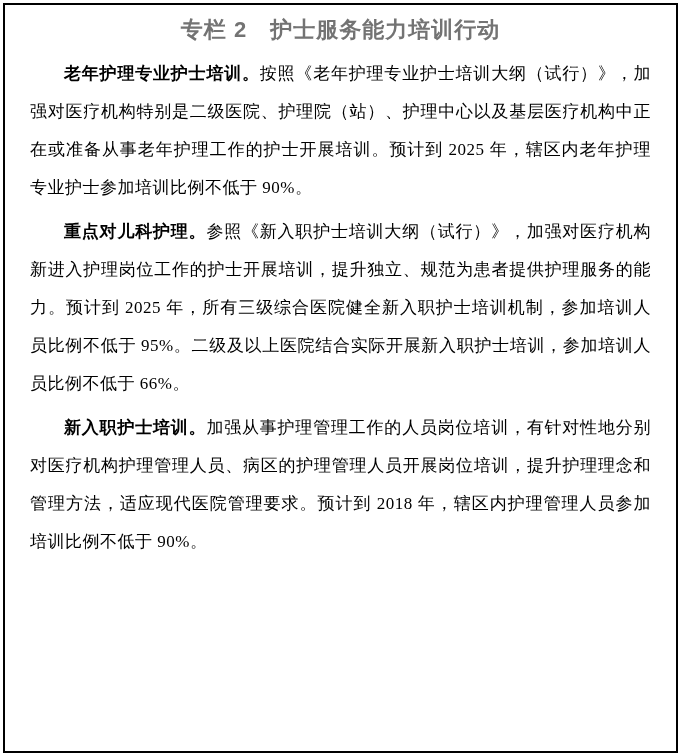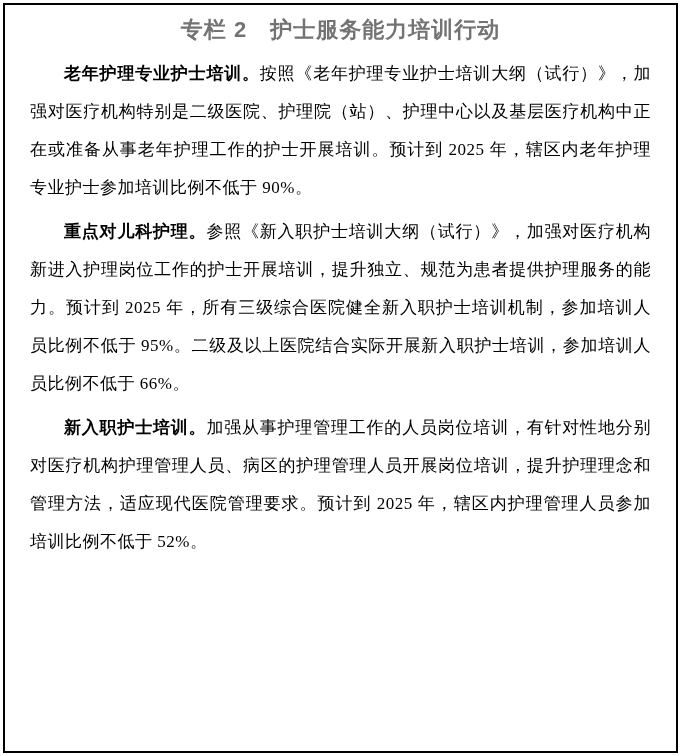--- a/index.html
+++ b/index.html
@@ -56,14 +56,14 @@
 <body>
 
 <div class="panel">
   <div class="panel-title">专栏 2　护士服务能力培训行动</div>
 
   <p class="para"><span class="lead">老年护理专业护士培训。</span><span class="body-text">按照《老年护理专业护士培训大纲（试行）》，加强对医疗机构特别是二级医院、护理院（站）、护理中心以及基层医疗机构中正在或准备从事老年护理工作的护士开展培训。预计到 2025 年，辖区内老年护理专业护士参加培训比例不低于 90%。</span></p>
 
 
   <p class="para"><span class="lead">重点对儿科护理。</span><span class="body-text">参照《新入职护士培训大纲（试行）》，加强对医疗机构新进入护理岗位工作的护士开展培训，提升独立、规范为患者提供护理服务的能力。预计到 2025 年，所有三级综合医院健全新入职护士培训机制，参加培训人员比例不低于 95%。二级及以上医院结合实际开展新入职护士培训，参加培训人员比例不低于 66%。</span></p>
 
-  <p class="para"><span class="lead">新入职护士培训。</span><span class="body-text">加强从事护理管理工作的人员岗位培训，有针对性地分别对医疗机构护理管理人员、病区的护理管理人员开展岗位培训，提升护理理念和管理方法，适应现代医院管理要求。预计到 2025 年，辖区内护理管理人员参加培训比例不低于 52%。</span></p>
+  <p class="para"><span class="lead">新入职护士培训。</span><span class="body-text">加强从事护理管理工作的人员岗位培训，有针对性地分别对医疗机构护理管理人员、病区的护理管理人员开展岗位培训，提升护理理念和管理方法，适应现代医院管理要求。预计到 2018 年，辖区内护理管理人员参加培训比例不低于 90%。</span></p>
 </div>
 
 </body></html>

